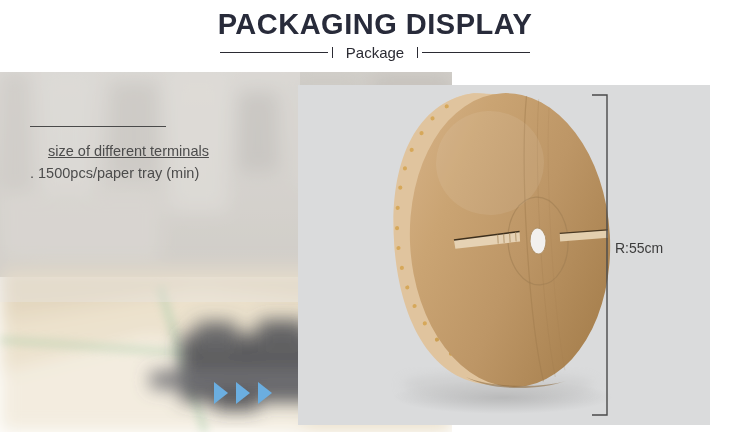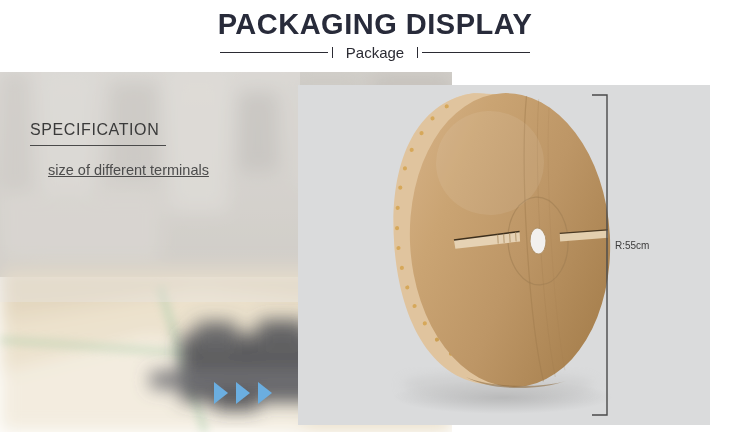--- a/index.html
+++ b/index.html
@@ -131,21 +131,21 @@
     position: absolute;
     left: 590px;
     top: 94px;
     width: 20px;
     height: 322px;
   }
   .dim-label {
     position: absolute;
     left: 615px;
     top: 241px;
-    font-size: 10px;
+    font-size: 14px;
     color: #3c3c3c;
     white-space: nowrap;
     line-height: 1;
   }
 </style>
 </head>
 <body>
 
 <div id="page">
 
@@ -217,23 +217,23 @@
         <ellipse cx="420" cy="200" rx="46" ry="66" fill="#efece2"></ellipse>
         <ellipse cx="398" cy="268" rx="40" ry="40" fill="#e9e6db"></ellipse>
       </g>
 
       <rect x="0" y="0" width="452" height="360" fill="#ffffff" opacity="0.17"></rect>
       <rect x="0" y="0" width="300" height="230" fill="#e9e7e3" opacity="0.40"></rect>
     </svg>
   </div>
 
   <div class="spec-block">
-    <div class="spec-heading">SPECIFICATION</div>
     <div class="spec-rule"></div>
     <div class="spec-line indent">size of different terminals</div>
+    <div class="spec-line">. 1500pcs/paper tray (min)</div>
   </div>
 
   <div class="arrow-row">
     <div class="arrow"></div>
     <div class="arrow"></div>
     <div class="arrow"></div>
   </div>
 
   <div class="product-panel">
     <svg width="412" height="340" viewBox="0 0 412 340" xmlns="http://www.w3.org/2000/svg">

